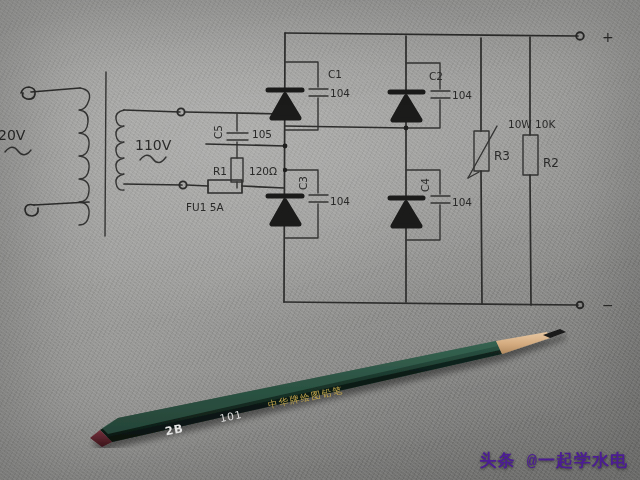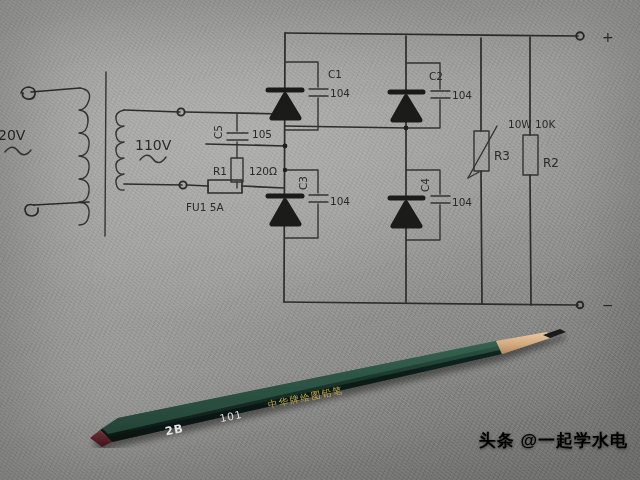--- a/index.html
+++ b/index.html
@@ -28,22 +28,22 @@
   .w2{fill:none;stroke:#343433;stroke-width:1.4;stroke-linecap:round;stroke-linejoin:round;}
   .thick{fill:#1b1b1a;stroke:#1b1b1a;stroke-width:5;stroke-linecap:round;stroke-linejoin:round;}
   .node{fill:#1f1f1e;}
   .term{fill:none;stroke:#2b2b2a;stroke-width:1.9;}
   .hand{font-family:"DejaVu Sans",sans-serif;fill:#2a2a29;font-size:12px;}
   .hand.big{font-size:14px;}
   .hand.sm{font-size:10.5px;}
   .rot{}
   
   #pencil{position:absolute;left:88px;top:318px;width:480px;height:130px;}
-  .wm{position:absolute;right:12px;bottom:28px;color:#000000;
-      font-family:Liberation Sans, sans-serif;font-size:17px;font-weight:bold;
+  .wm{position:absolute;right:12px;bottom:8px;color:#4c1d95;
+      font-family:Liberation Mono, monospace;font-size:17px;font-weight:bold;
       text-shadow:0 1px 3px rgba(0,0,0,.55);letter-spacing:1px;}
 </style>
 </head>
 <body>
 
 <div id="stage">
 
   <div class="paper"></div>
   <div class="grain"></div>
 

